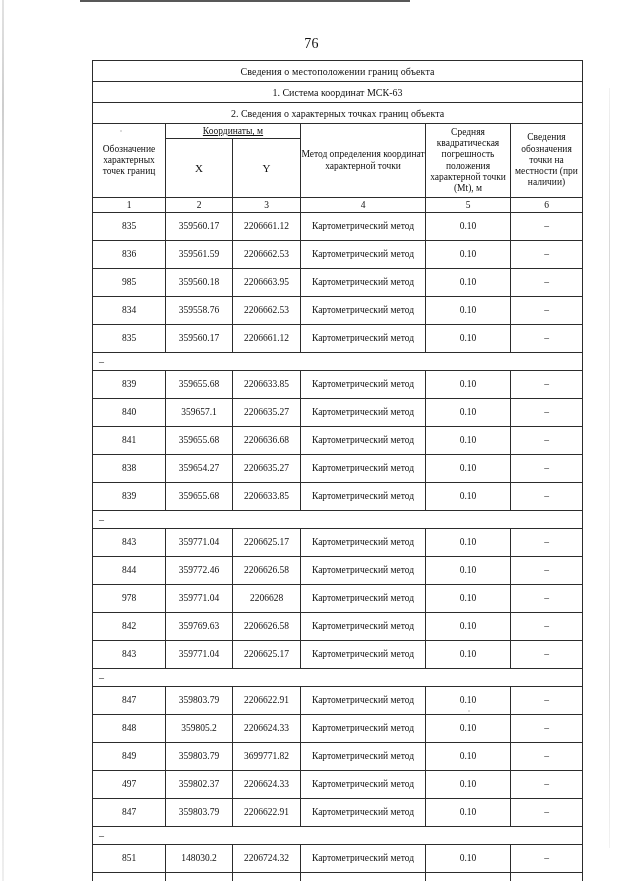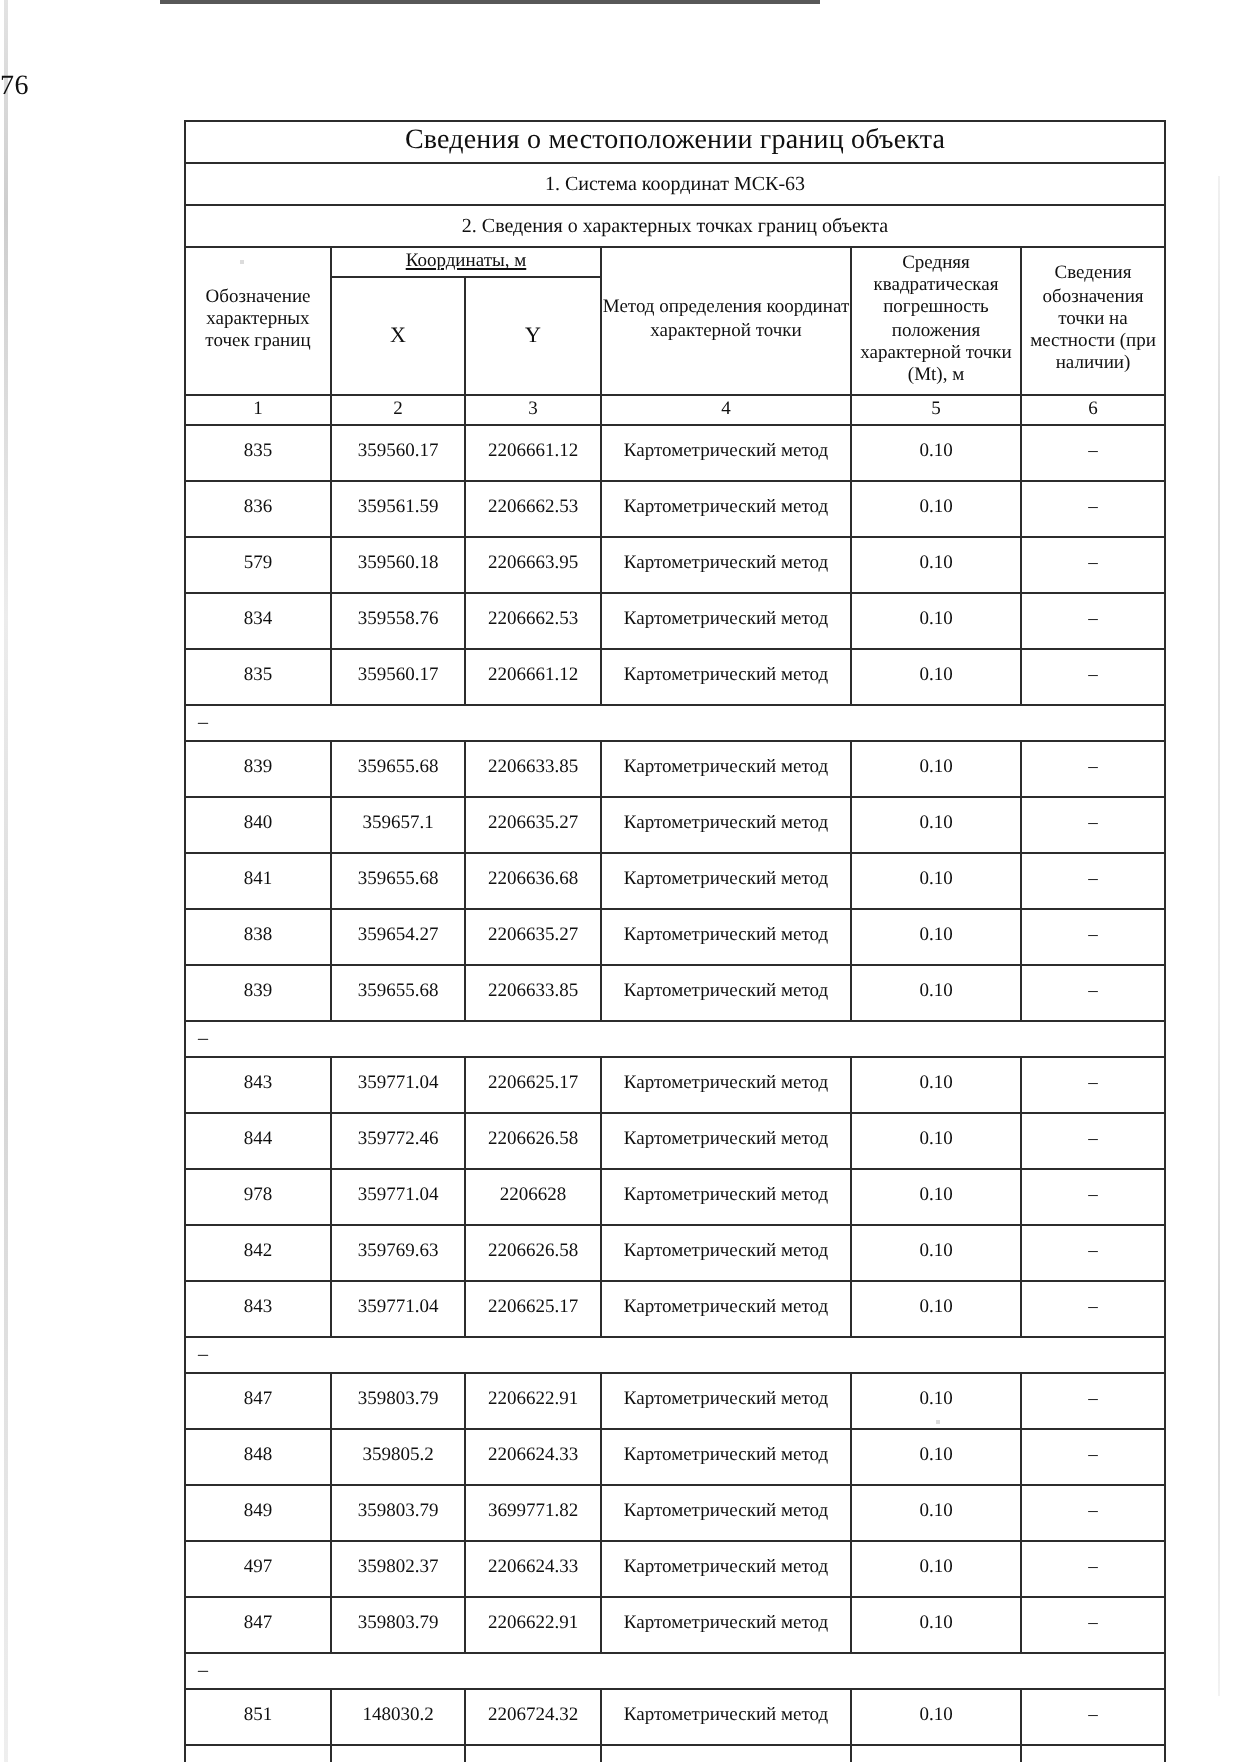--- a/index.html
+++ b/index.html
@@ -41,21 +41,21 @@
   .scan-speck {
     position: absolute;
     background: #bfbfbf;
     opacity: .55;
   }
 
   .page-number {
     position: absolute;
     left: 0; top: 36px;
     width: 623px;
-    text-align: left;
+    text-align: center;
     font-size: 14px;
     letter-spacing: .3px;
   }
 
   
   .doc-table {
     position: absolute;
     left: 92px;
     top: 60px;
     width: 490px;
@@ -66,21 +66,21 @@
   .doc-table td, .doc-table th {
     border: 1px solid #2c2c2c;
     padding: 0;
     vertical-align: middle;
     text-align: center;
     font-weight: normal;
   }
 
   .title-cell {
     height: 20px;
-    font-size: 14px;
+    font-size: 10px;
     letter-spacing: .1px;
   }
   .section-cell {
     height: 20px;
     text-align: left;
     padding-left: 5px;
     font-size: 10px;
   }
 
   .head-cell {
@@ -187,21 +187,21 @@
       </tr>
       <tr class="data-row">
         <td>836</td>
         <td>359561.59</td>
         <td>2206662.53</td>
         <td class="method-cell">Картометрический метод</td>
         <td>0.10</td>
         <td>–</td>
       </tr>
       <tr class="data-row">
-        <td>579</td>
+        <td>985</td>
         <td>359560.18</td>
         <td>2206663.95</td>
         <td class="method-cell">Картометрический метод</td>
         <td>0.10</td>
         <td>–</td>
       </tr>
       <tr class="data-row">
         <td>834</td>
         <td>359558.76</td>
         <td>2206662.53</td>

